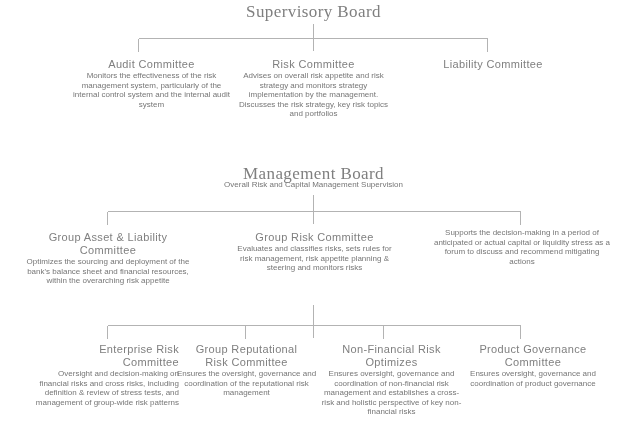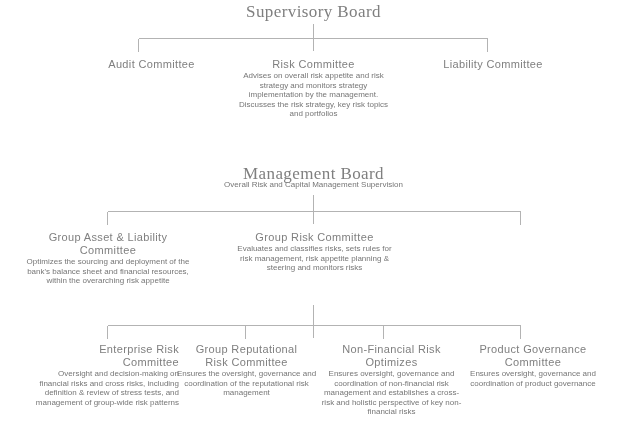--- a/index.html
+++ b/index.html
@@ -83,20 +83,21 @@
       <line x1="520.5" y1="325.5" x2="520.5" y2="339"></line>
     </g>
   </svg>
 
   <div class="node root" style="left:213px; top:5px; width:201px;">
     <div class="node-title">Supervisory Board</div>
   </div>
 
   <div class="node" style="left:40px; top:58px; width:167px;margin-left:28px;">
     <div class="node-title">Audit Committee</div>
+    <div class="node-desc">Monitors the effectiveness of the risk management system, particularly of the internal control system and the internal audit system</div>
   </div>
 
   <div class="node" style="left:232px; top:58px; width:163px;">
     <div class="node-title">Risk Committee</div>
     <div class="node-desc">Advises on overall risk appetite and risk strategy and monitors strategy implementation by the management. Discusses the risk strategy, key risk topics and portfolios</div>
   </div>
 
   <div class="node" style="left:407px; top:58px; width:172px;">
     <div class="node-title">Liability Committee</div>
   </div>
@@ -111,20 +112,21 @@
 Committee</div>
     <div class="node-desc">Optimizes the sourcing and deployment of the bank's balance sheet and financial resources, within the overarching risk appetite</div>
   </div>
 
   <div class="node" style="left:233px; top:231px; width:163px;">
     <div class="node-title">Group Risk Committee</div>
     <div class="node-desc">Evaluates and classifies risks, sets rules for risk management, risk appetite planning &amp; steering and monitors risks</div>
   </div>
 
   <div class="node" style="left:432px; top:228px; width:180px;">
+    <div class="node-desc">Supports the decision-making in a period of anticipated or actual capital or liquidity stress as a forum to discuss and recommend mitigating actions</div>
   </div>
 
   <div class="node" style="left:27px; top:343px; width:152px;text-align:right;">
     <div class="node-title">Enterprise Risk
 Committee</div>
     <div class="node-desc">Oversight and decision-making on financial risks and cross risks, including definition &amp; review of stress tests, and management of group-wide risk patterns</div>
   </div>
 
   <div class="node" style="left:175px; top:343px; width:143px;">
     <div class="node-title">Group Reputational

